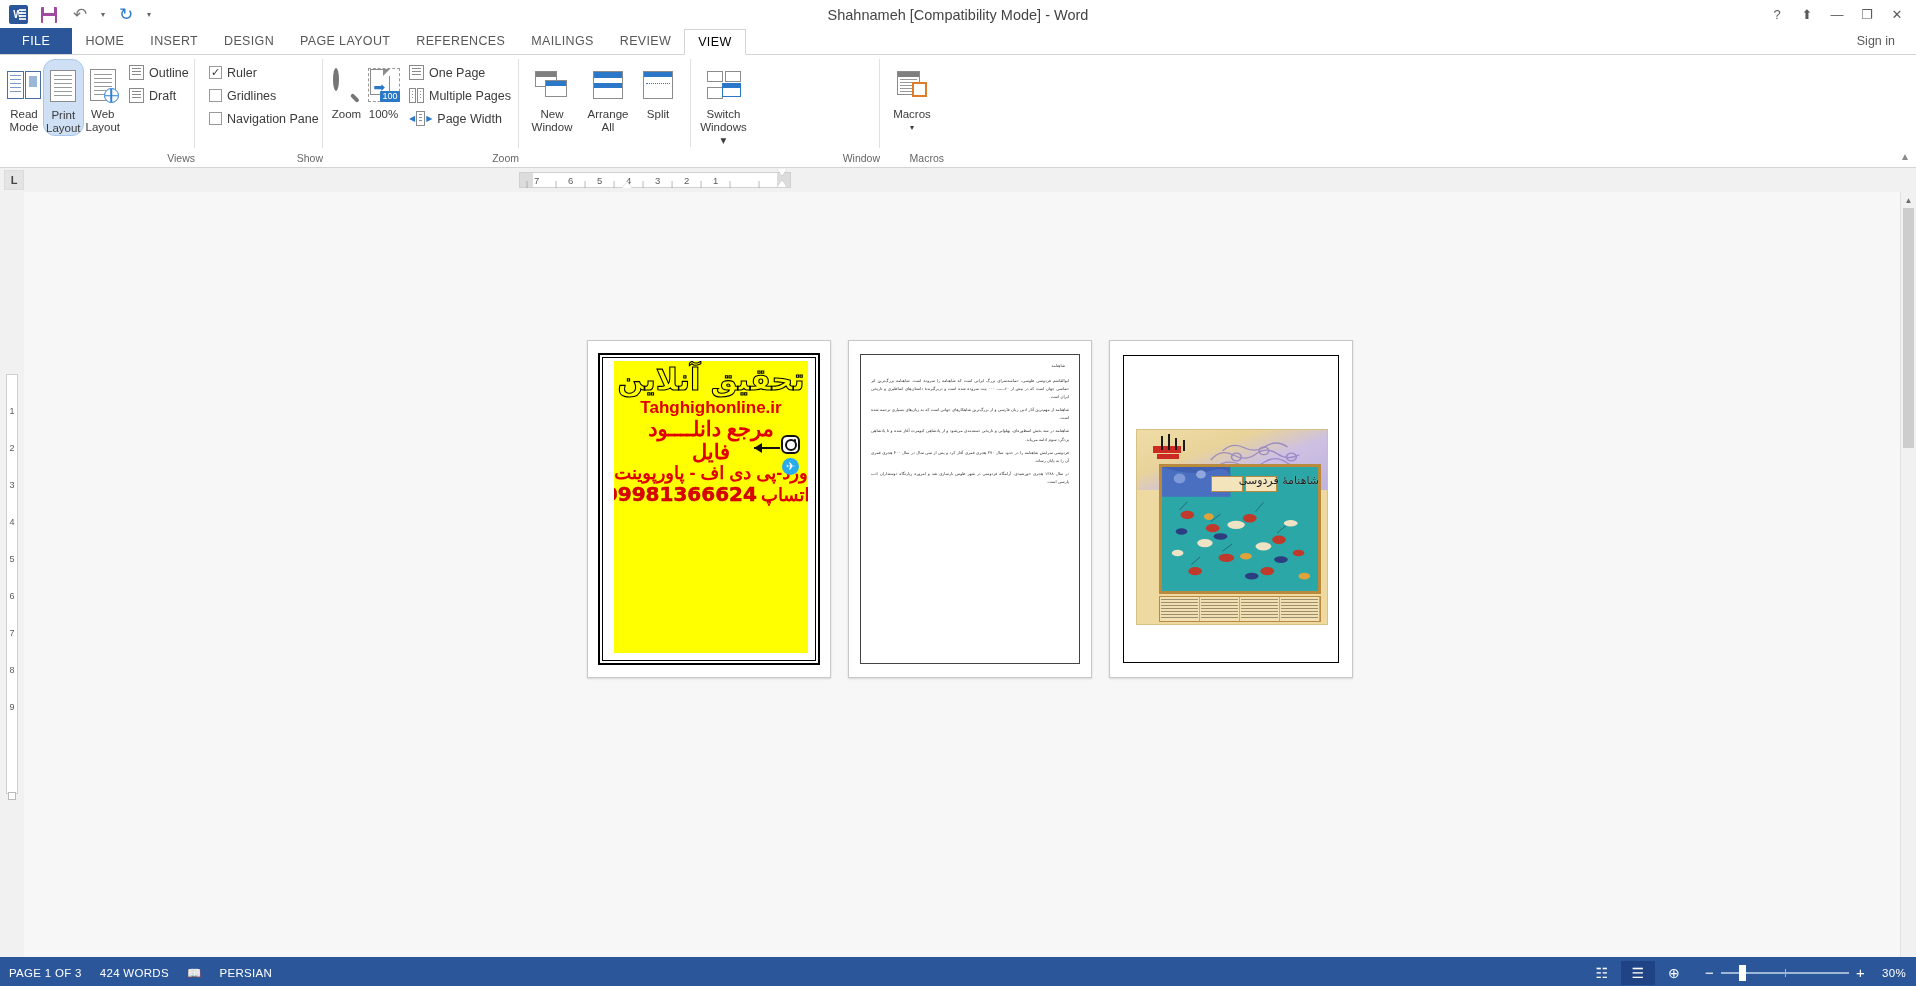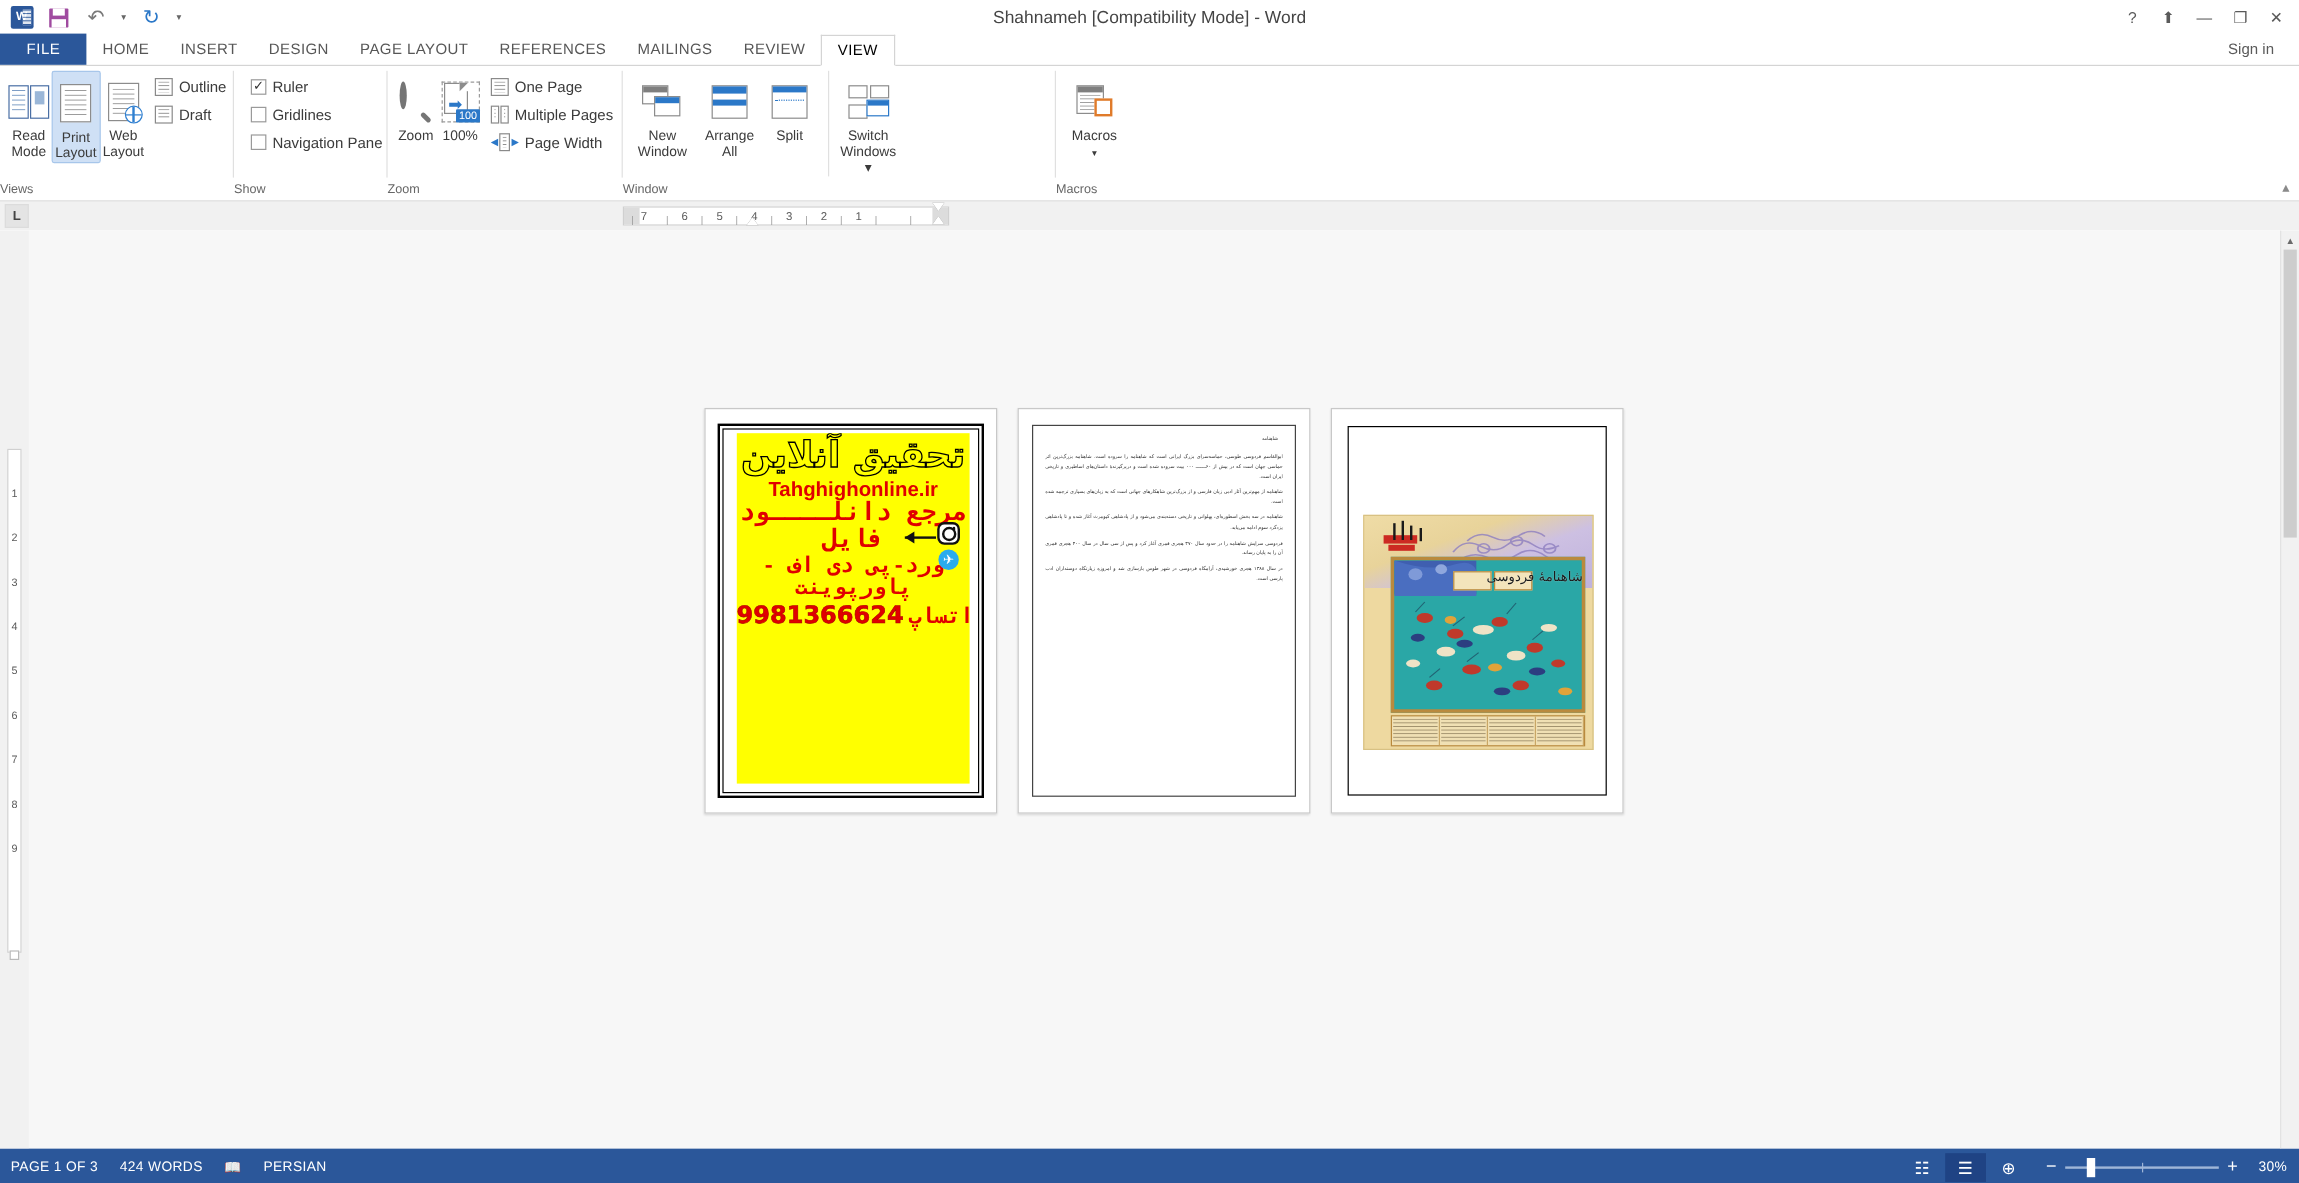--- a/index.html
+++ b/index.html
@@ -75,40 +75,40 @@
   }
 
   
   .ribbon {
     height: 113px; background: #fff; border-bottom: 1px solid #d4d4d4;
     display: flex; position: relative;
   }
   .rgroup { display: flex; flex-direction: column; position: relative; height: 113px; }
   .rgroup-body { flex: 1; display: flex; align-items: flex-start; padding: 4px 5px 0 5px; }
   .rgroup-label {
-    height: 17px; line-height: 14px; text-align: left;
+    height: 17px; line-height: 14px; text-align: right;
     font-size: 10.5px; color: #666; font-family: "Liberation Sans", sans-serif;
   }
   .rgroup::after {
     content: ""; position: absolute; right: 0; top: 4px; bottom: 20px;
     width: 1px; background: #e0e0e0;
   }
   .rgroup.nosep::after { display: none; }
 
   .bigbtn {
     width: 44px; display: flex; flex-direction: column; align-items: center;
     padding: 3px 2px 0 2px; cursor: default;
   }
   .bigbtn.w56 { width: 56px; }
   .bigbtn.w60 { width: 60px; }
   .bigbtn .glyph { height: 46px; display: flex; align-items: center; justify-content: center; }
   .bigbtn .lbl {
     font-size: 11.5px; color: #3b3b3b; text-align: center; line-height: 13px;
   }
-  .bigbtn.sel { background: #cfe0f5; border: 1px solid #a7c6ea; border-radius: 2px; }
+  .bigbtn.sel { background: #cfe0f5; border: 1px solid #a7c6ea; border-radius: 12px; }
 
   .smallrow { display: flex; align-items: center; gap: 5px; height: 23px; padding: 0 3px; }
   .smallrow .lbl { font-size: 12.5px; color: #3b3b3b; white-space: nowrap; }
   .smallrow.dis .lbl { color: #b4b4b4; }
   .chk {
     width: 13px; height: 13px; border: 1px solid #9a9a9a; background: #fff;
     display: flex; align-items: center; justify-content: center;
     font-size: 11px; color: #333; line-height: 1;
   }
   .minibox {
@@ -282,21 +282,21 @@
     font-family: "DejaVu Sans", sans-serif;
     margin-top: 2px;
   }
   .ad-url {
     font-size: 17px; font-weight: bold; color: #e00000;
     font-family: "Liberation Sans", sans-serif; direction: ltr;
     margin-top: 4px;
   }
   .ad-red {
     font-size: 21px; font-weight: bold; color: #e00000;
-    font-family: Liberation Mono, monospace; margin-top: 2px;
+    font-family: Liberation Sans, sans-serif; margin-top: 2px;
   }
   .ad-red.sm { font-size: 18px; }
   .ad-phone {
     font-size: 20px; font-weight: bold; color: #e00000;
     font-family: "DejaVu Sans", sans-serif; margin-top: 2px;
     -webkit-text-stroke: .5px #a00;
   }
   .ad-icons {
     position: absolute; right: 8px; top: 74px; width: 44px; height: 42px;
   }

